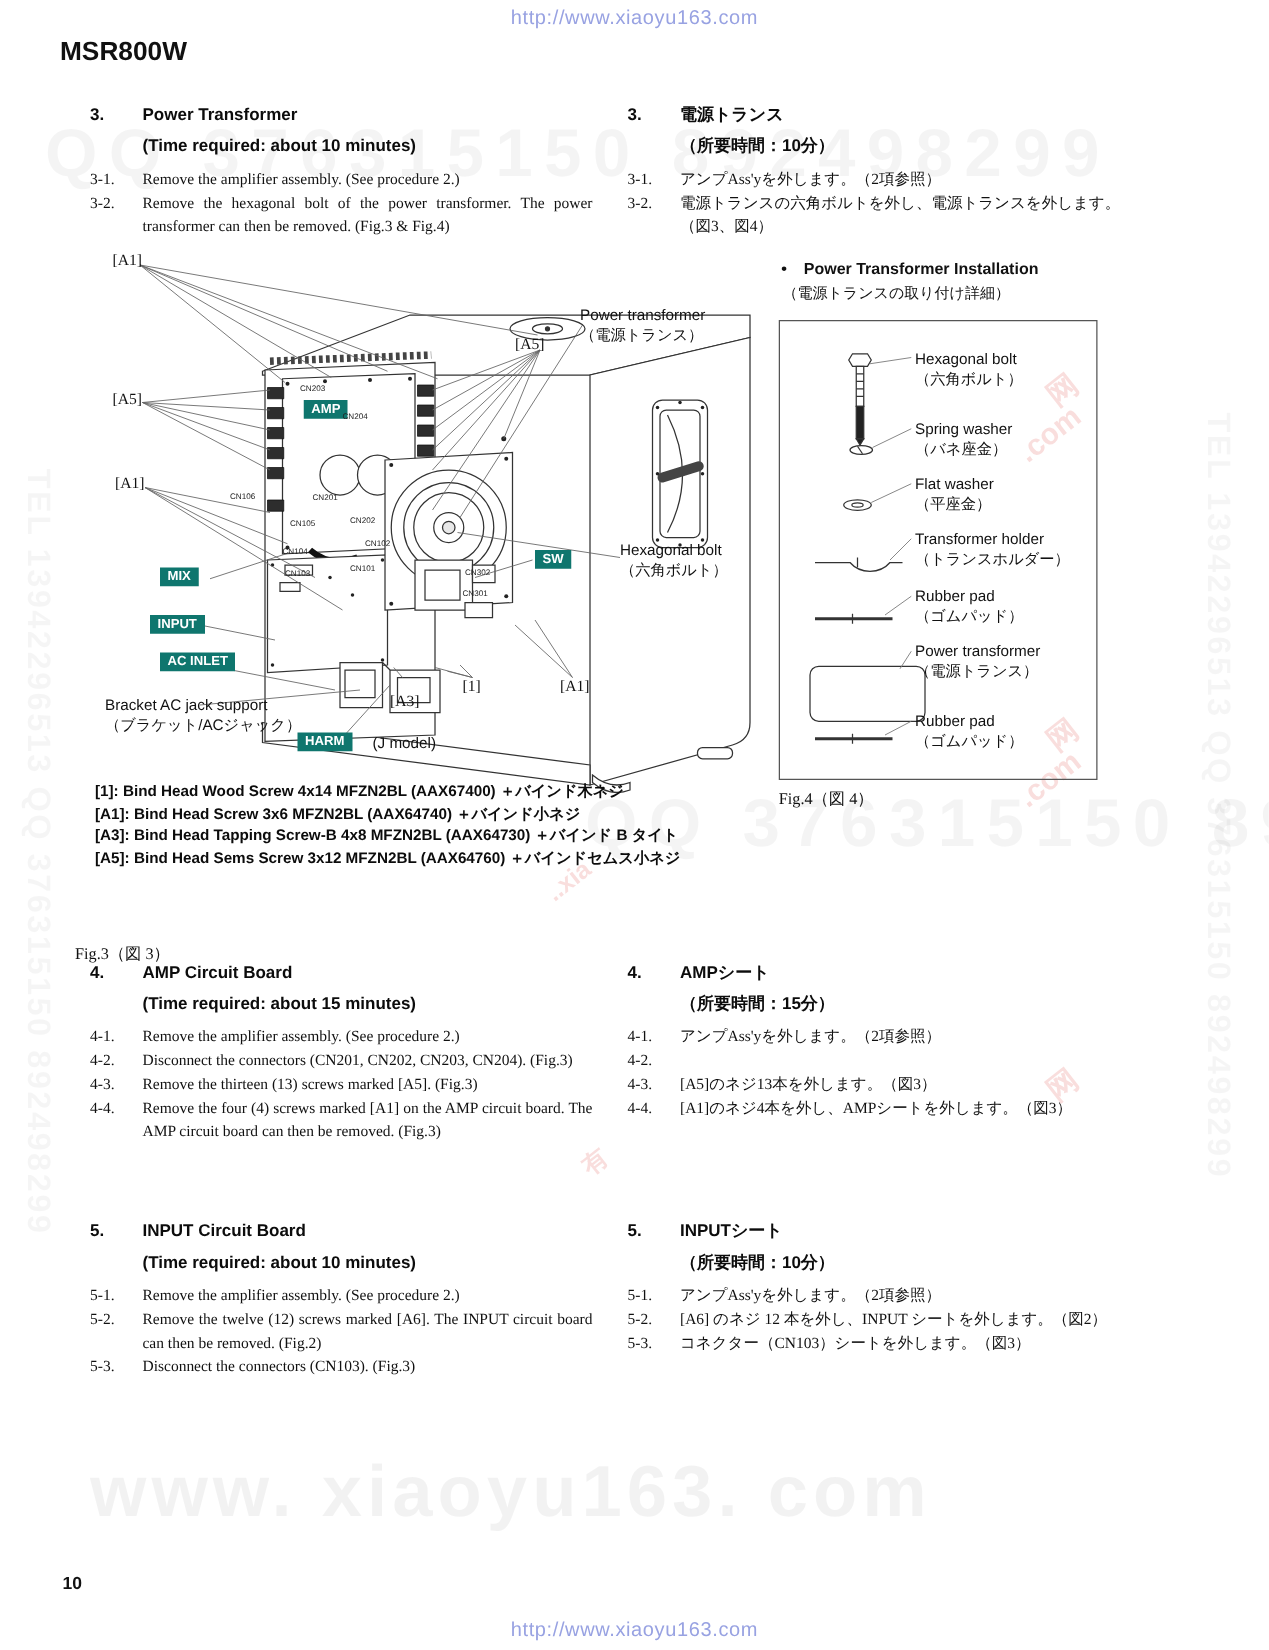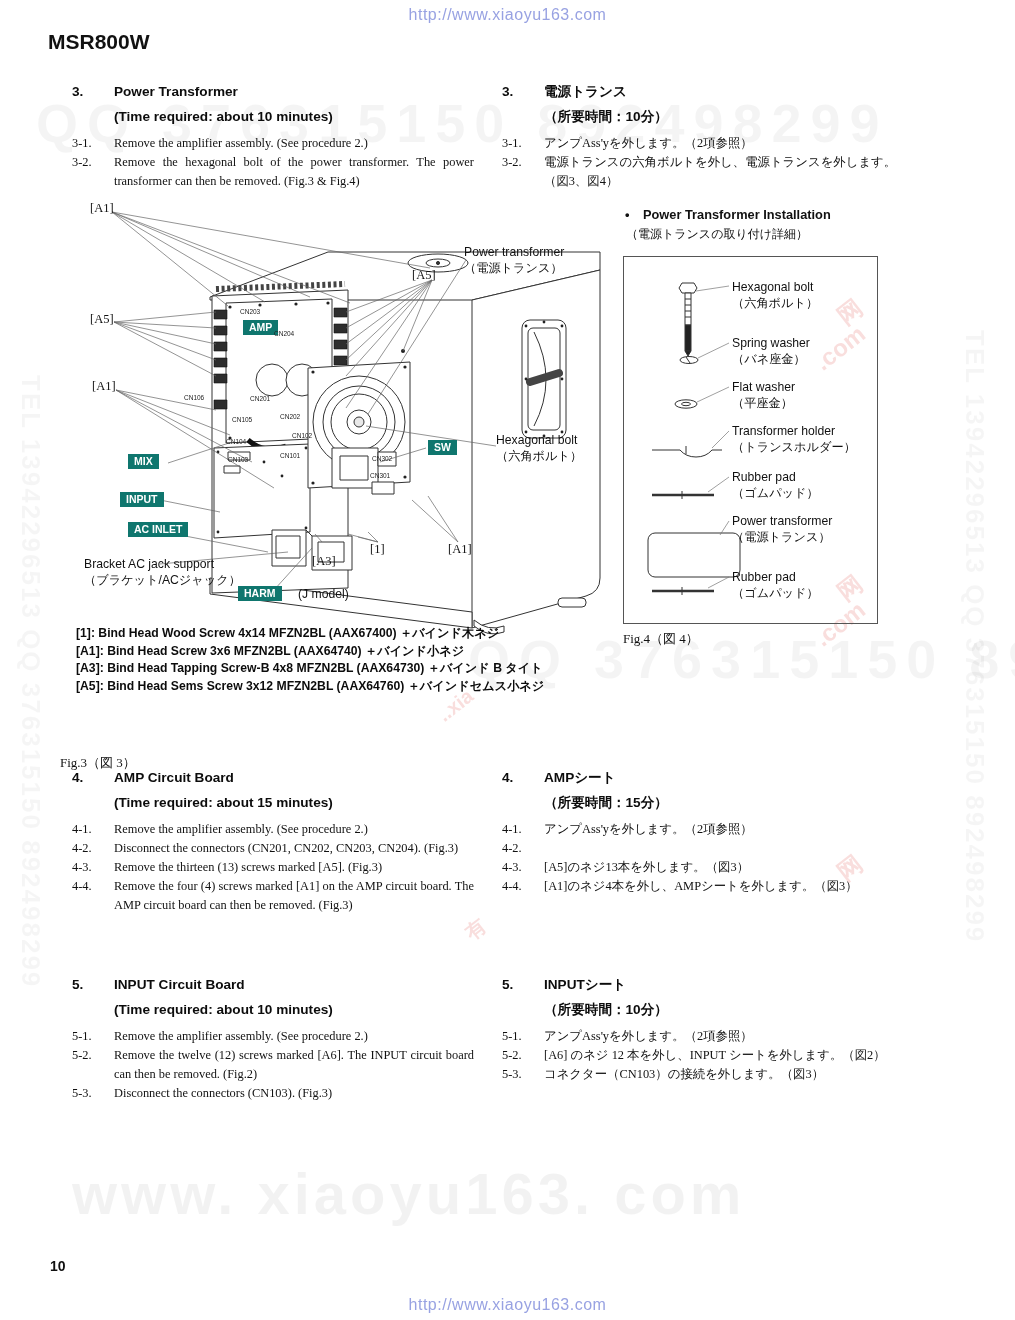--- a/index.html
+++ b/index.html
@@ -457,18 +457,18 @@
     <div class="item">
         <span class="lbl">5-1.</span>
         <span class="txt">アンプAss'yを外します。（2項参照）</span>
       </div>
     <div class="item">
         <span class="lbl">5-2.</span>
         <span class="txt">[A6] のネジ 12 本を外し、INPUT シートを外します。（図2）</span>
       </div>
     <div class="item">
         <span class="lbl">5-3.</span>
-        <span class="txt">コネクター（CN103）の接続を外します。（図3）</span>
+        <span class="txt">コネクター（CN103）シートを外します。（図3）</span>
       </div>
   </div>
 </div>
 
 <div class="abs sans" style="left:50px;top:1258px;font-weight:bold;font-size:14px;">10</div>
 
 </body></html>

